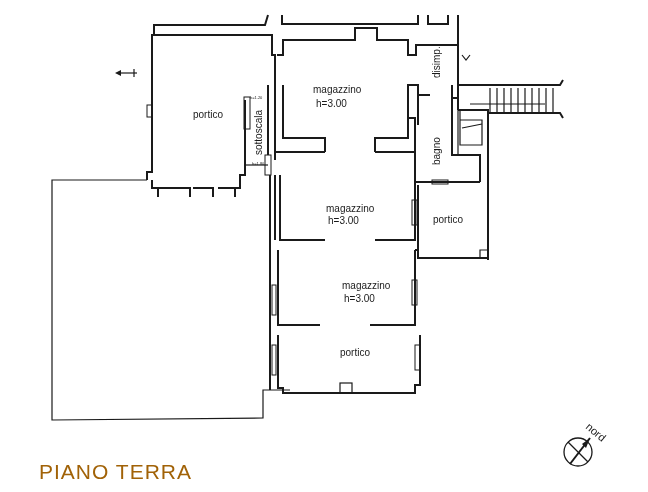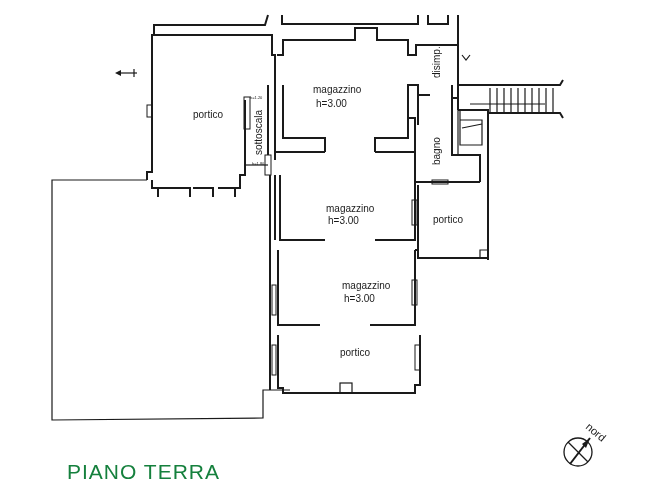--- a/index.html
+++ b/index.html
@@ -6,21 +6,21 @@
   body { width: 648px; height: 492px; position: relative; overflow: hidden; }
   #plan { position: absolute; left: 0; top: 0; width: 648px; height: 492px; }
   .wall { fill: none; stroke: #1a1a1a; stroke-width: 2; stroke-linejoin: miter; }
   .thin { fill: none; stroke: #1a1a1a; stroke-width: 1.2; }
   .win { fill: none; stroke: #1a1a1a; stroke-width: 1; }
   .room-label { font-family: "Liberation Sans", sans-serif; font-size: 10px; fill: #1a1a1a; }
   .tiny-label { font-family: "Liberation Sans", sans-serif; font-size: 4px; fill: #1a1a1a; }
   .title {
     position: absolute; left: 39px; top: 460px;
     font-family: "Liberation Sans", sans-serif; font-size: 21px;
-    letter-spacing: 1px; color: #15803d; font-weight: normal; margin-left: 28px;
+    letter-spacing: 1px; color: #a16207; font-weight: normal;
   }
   .compass-label { font-family: "Liberation Sans", sans-serif; font-size: 11px; fill: #1a1a1a; }
 </style>
 </head>
 <body>
 
 <svg id="plan" viewBox="0 0 648 492">
 
   <g>
     <polyline class="thin" points="147,180 52,180 52,420 263,418 263,390 290,390"></polyline>

